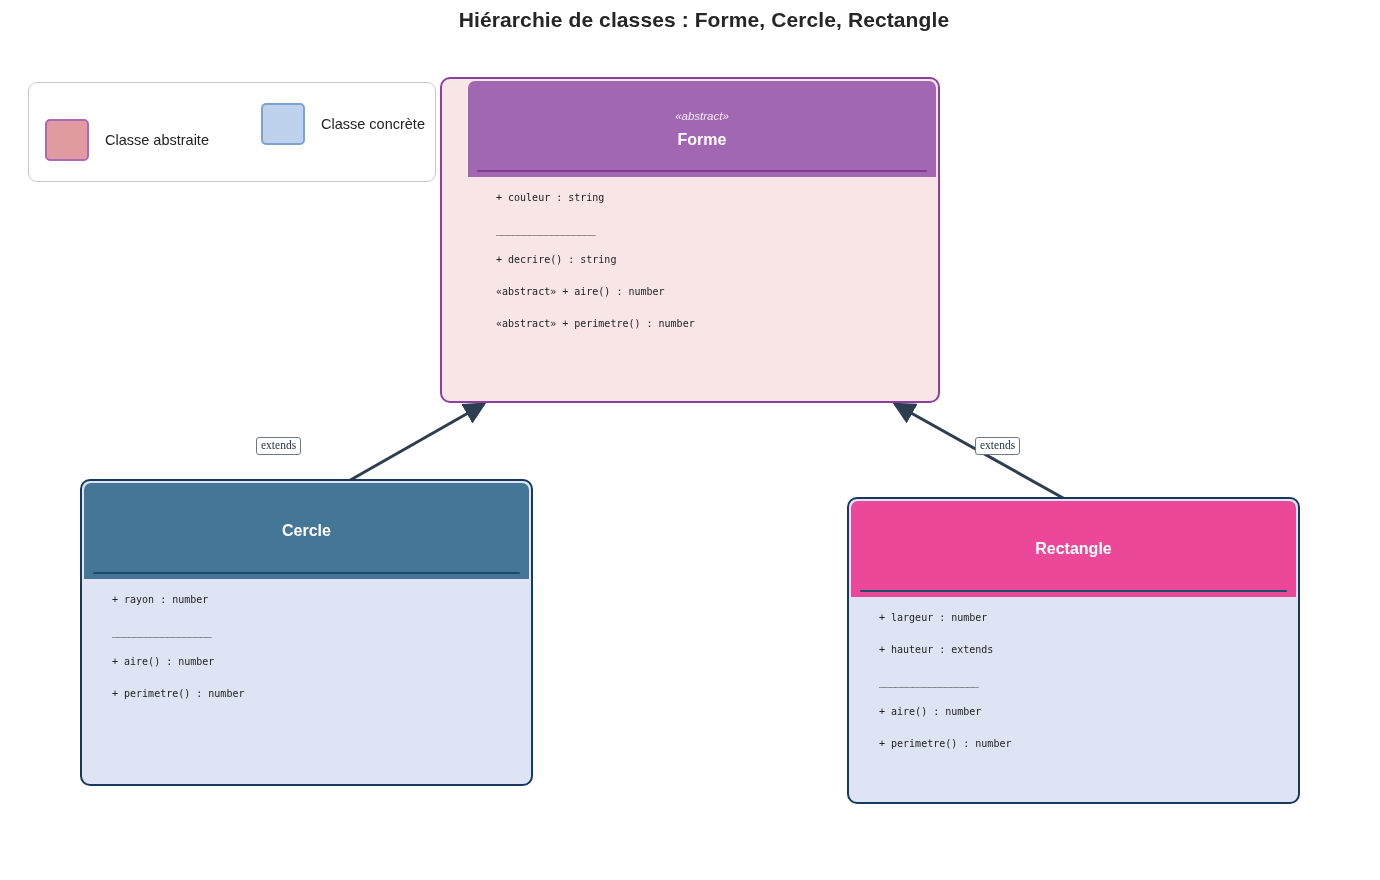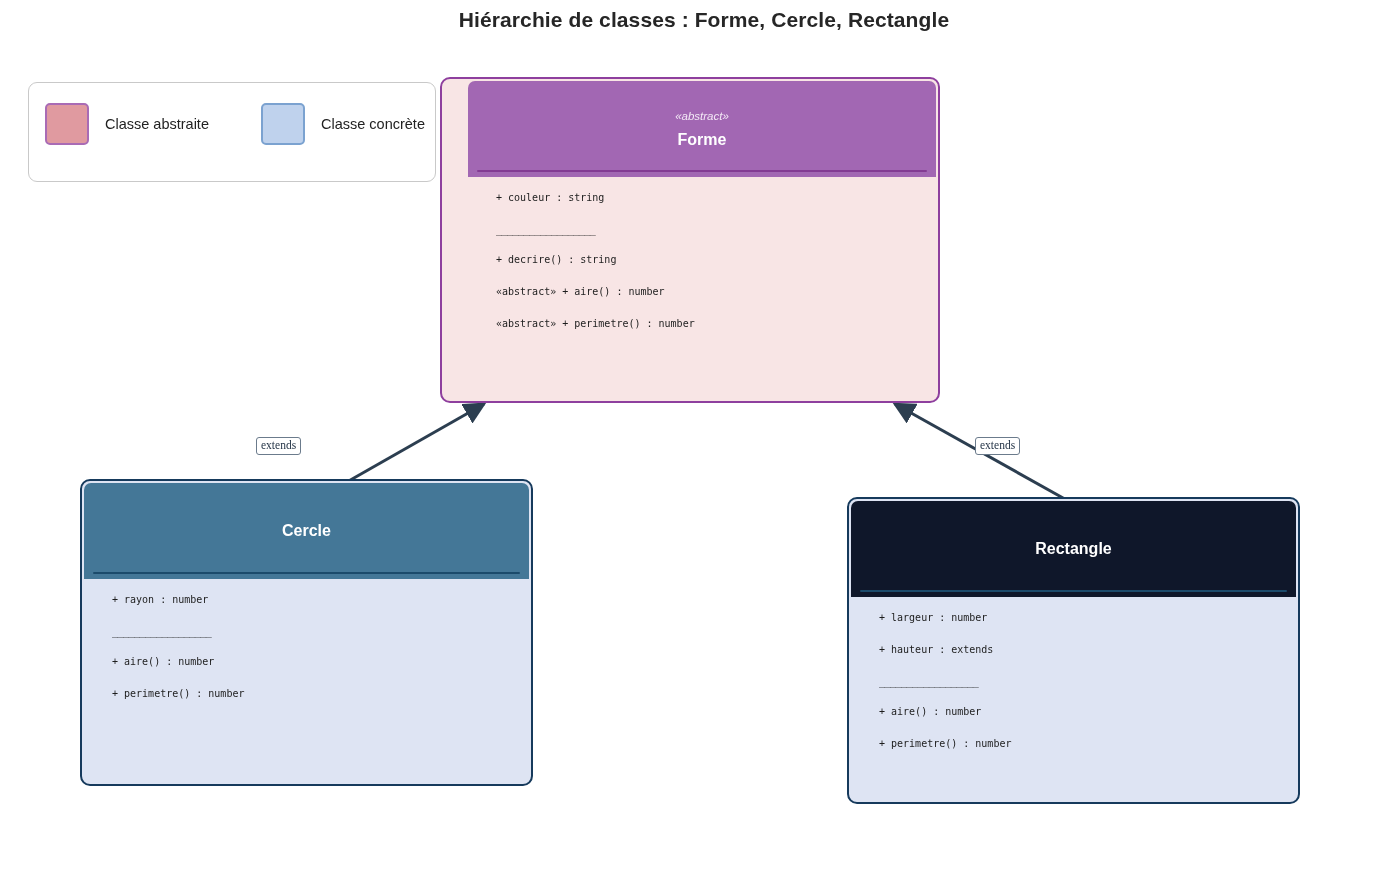--- a/index.html
+++ b/index.html
@@ -44,21 +44,21 @@
     border-radius: 9px;
     background: #ffffff;
     box-sizing: border-box;
   }
   .legend-item {
     position: absolute;
     display: flex;
     align-items: center;
     gap: 16px;
   }
-  .legend-item.abstract { left: 16px; top: 20px; }
+  .legend-item.abstract { left: 16px; top: 36px; }
   .legend-item.concrete { left: 200px; top: 20px; margin-left: 32px; }
   .legend-swatch {
     width: 44px;
     height: 42px;
     border-radius: 5px;
     box-sizing: border-box;
   }
   .legend-swatch.abstract {
     background: #e09aa0;
     border: 2.2px solid #a96bb5;
@@ -167,21 +167,21 @@
   #class-rectangle {
     left: 847px;
     top: 497px;
     width: 453px;
     height: 307px;
     border: 2.4px solid #163a5c;
     background: #dee4f3;
   }
   #class-rectangle .header {
     height: 96px;
-    background: #0f172a;
+    background: #ec4899;
     margin: 2px 2px 0 2px;
     border-radius: 7px 7px 0 0;
   }
   #class-rectangle .header .hrule { background: #1c4b6b; }
   #class-rectangle .body { height: 203px; }
 
   
   #edge-layer {
     position: absolute;
     left: 0;

